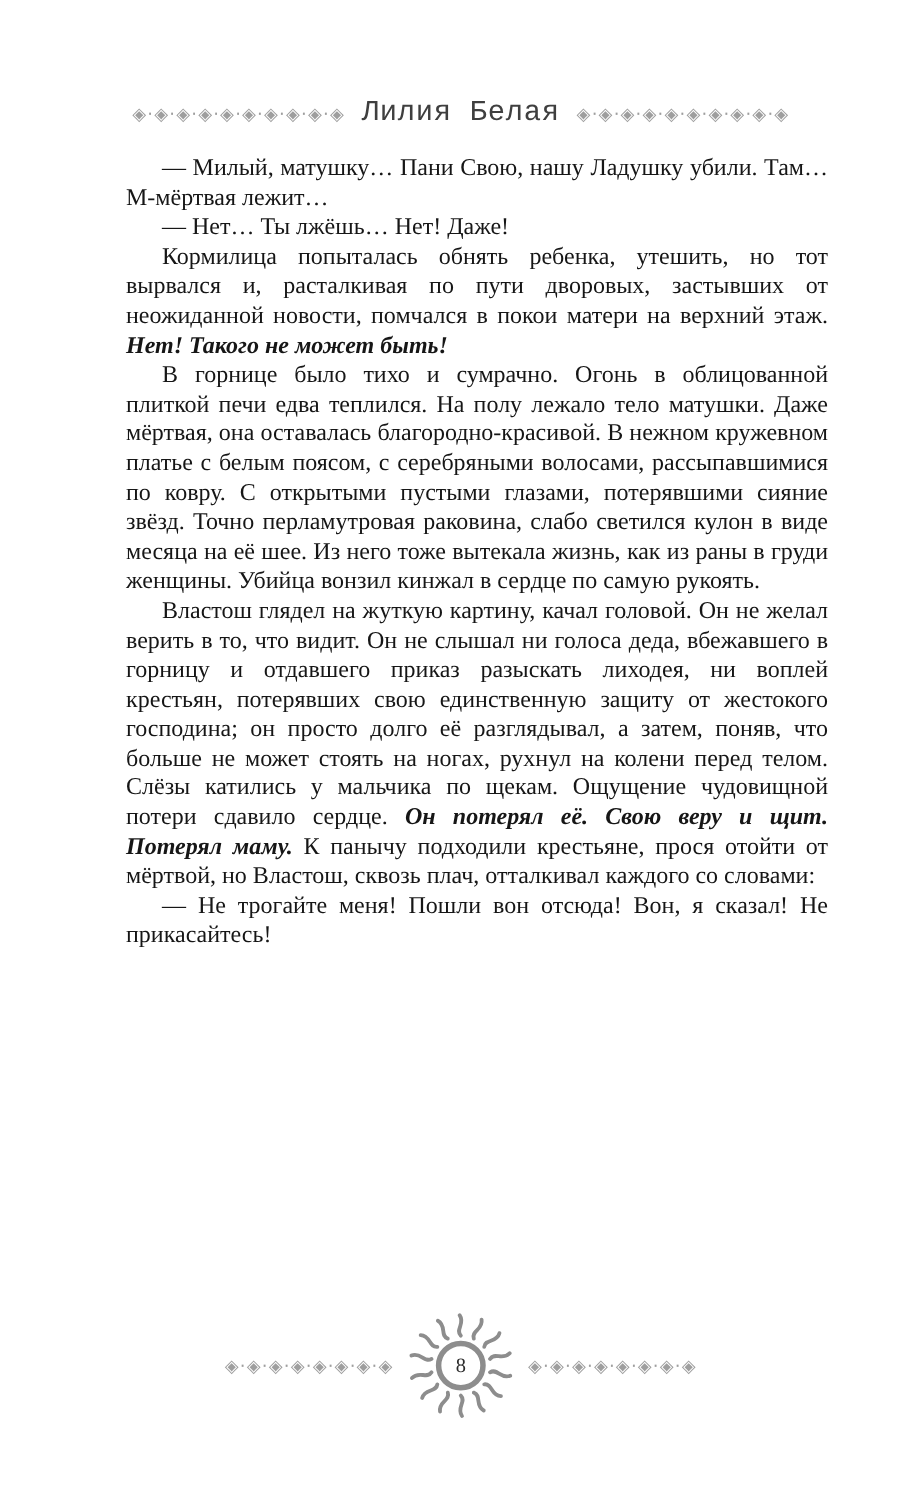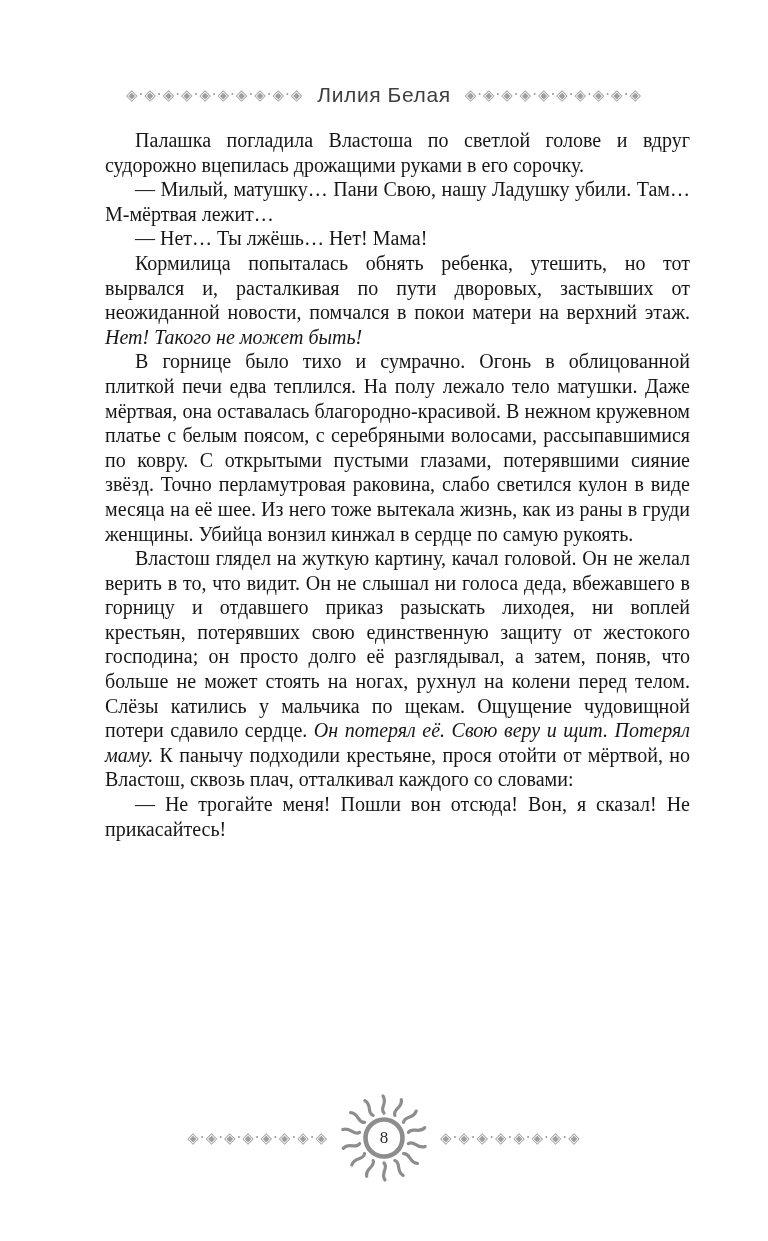--- a/index.html
+++ b/index.html
@@ -34,43 +34,43 @@
   .ornament-band{
     font-family:"DejaVu Sans", sans-serif;
     font-size:15px;
     line-height:15px;
     letter-spacing:1px;
     color:var(--ornament);
     white-space:nowrap;
     user-select:none;
   }
   .header-title{
-    font-family:Liberation Sans, sans-serif;
-    font-size:21px;
+    font-family:Liberation Mono, monospace;
+    font-size:24px;
     line-height:22px;
     font-weight:400;
     letter-spacing:0.6px;
     color:var(--header-text);
     white-space:nowrap;
   }
   
   .body-text{
     position:absolute;
     top:128px;
     left:105px;
     width:585px;
   }
   .body-text p{
     font-size:20px;
     line-height:24.6px;
     text-align:justify;
     text-indent:30px;
     hyphens:auto;
   }
-  .body-text em{font-style:italic;}
+  .body-text em{font-style:italic;font-weight:bold;}
   
   .footer{
     position:absolute;
     top:1092px;
     left:0;
     width:100%;
     display:flex;
     align-items:center;
     justify-content:center;
     gap:10px;
@@ -99,23 +99,22 @@
 
 <div class="page">
 
   <div class="header">
     <span class="ornament-band">◈·◈·◈·◈·◈·◈·◈·◈·◈·◈</span>
     <span class="header-title">Лилия Белая</span>
     <span class="ornament-band">◈·◈·◈·◈·◈·◈·◈·◈·◈·◈</span>
   </div>
 
   <div class="body-text">
-      <p><span>Палашка погладила Властоша по светлой голове и вдруг судорожно вцепилась дрожащими руками в его сорочку.</span></p>
       <p><span>— Милый, матушку… Пани Свою, нашу Ладушку убили. Там… М-мёртвая лежит…</span></p>
-      <p><span>— Нет… Ты лжёшь… Нет! Мама!</span></p>
+      <p><span>— Нет… Ты лжёшь… Нет! Даже!</span></p>
       <p><span>Кормилица попыталась обнять ребенка, утешить, но тот вырвался и, расталкивая по пути дворовых, застывших от неожиданной новости, помчался в покои матери на верхний этаж. </span><em>Нет! Такого не может быть!</em></p>
       <p><span>В горнице было тихо и сумрачно. Огонь в облицованной плиткой печи едва теплился. На полу лежало тело матушки. Даже мёртвая, она оставалась благородно-красивой. В нежном кружевном платье с белым поясом, с серебряными волосами, рассыпавшимися по ковру. С открытыми пустыми глазами, потерявшими сияние звёзд. Точно перламутровая раковина, слабо светился кулон в виде месяца на её шее. Из него тоже вытекала жизнь, как из раны в груди женщины. Убийца вонзил кинжал в сердце по самую рукоять.</span></p>
       <p><span>Властош глядел на жуткую картину, качал головой. Он не желал верить в то, что видит. Он не слышал ни голоса деда, вбежавшего в горницу и отдавшего приказ разыскать лиходея, ни воплей крестьян, потерявших свою единственную защиту от жестокого господина; он просто долго её разглядывал, а затем, поняв, что больше не может стоять на ногах, рухнул на колени перед телом. Слёзы катились у мальчика по щекам. Ощущение чудовищной потери сдавило сердце. </span><em>Он потерял её. Свою веру и щит. Потерял маму.</em><span> К панычу подходили крестьяне, прося отойти от мёртвой, но Властош, сквозь плач, отталкивал каждого со словами:</span></p>
       <p><span>— Не трогайте меня! Пошли вон отсюда! Вон, я сказал! Не прикасайтесь!</span></p>
     </div>
 
   <div class="footer">
     <span class="ornament-band">◈·◈·◈·◈·◈·◈·◈·◈</span>
 
     <div class="sun-wrap">

